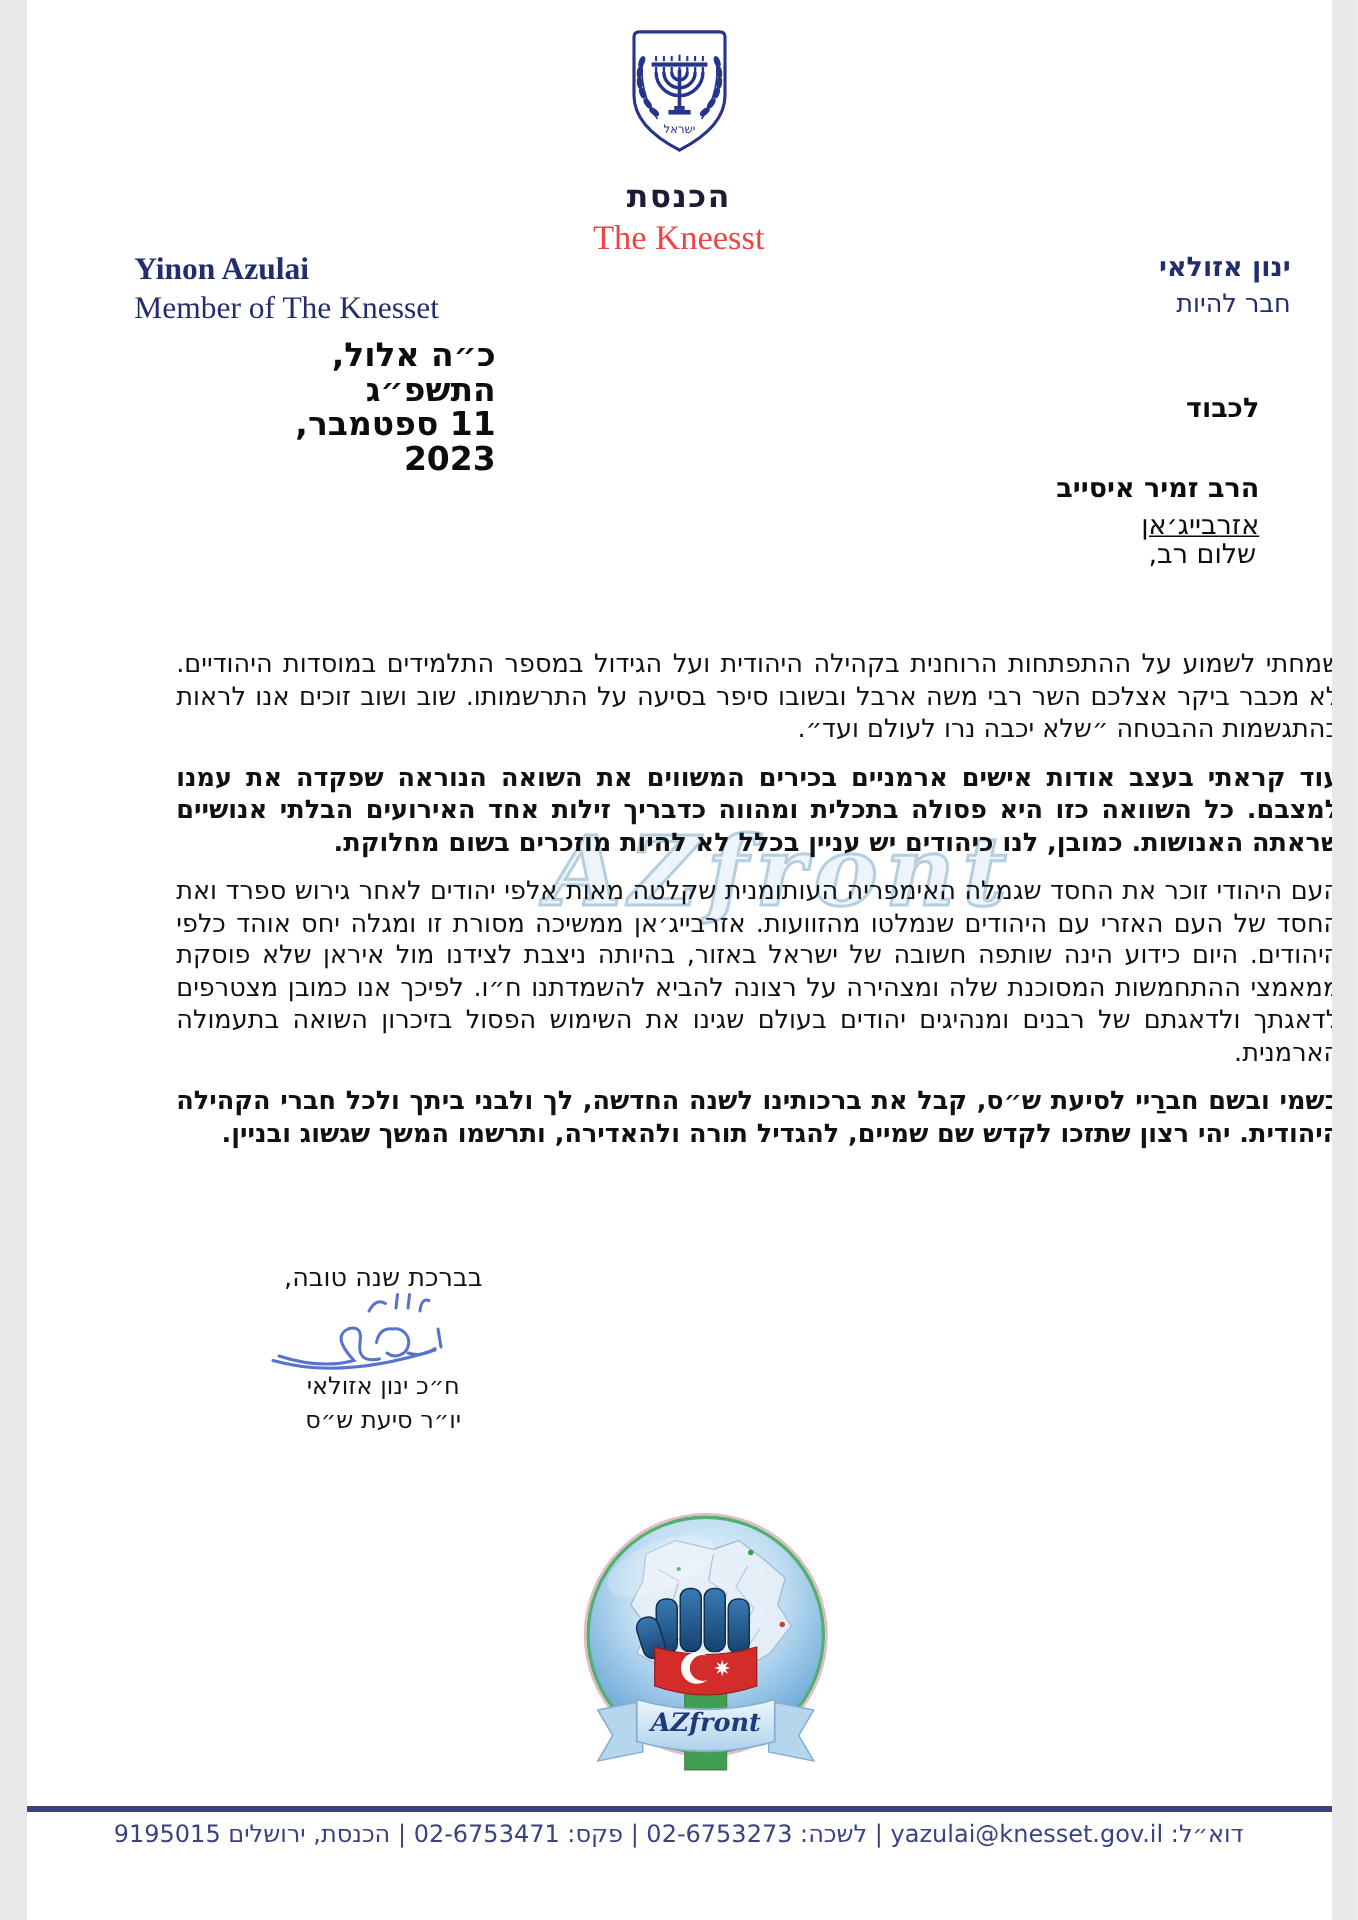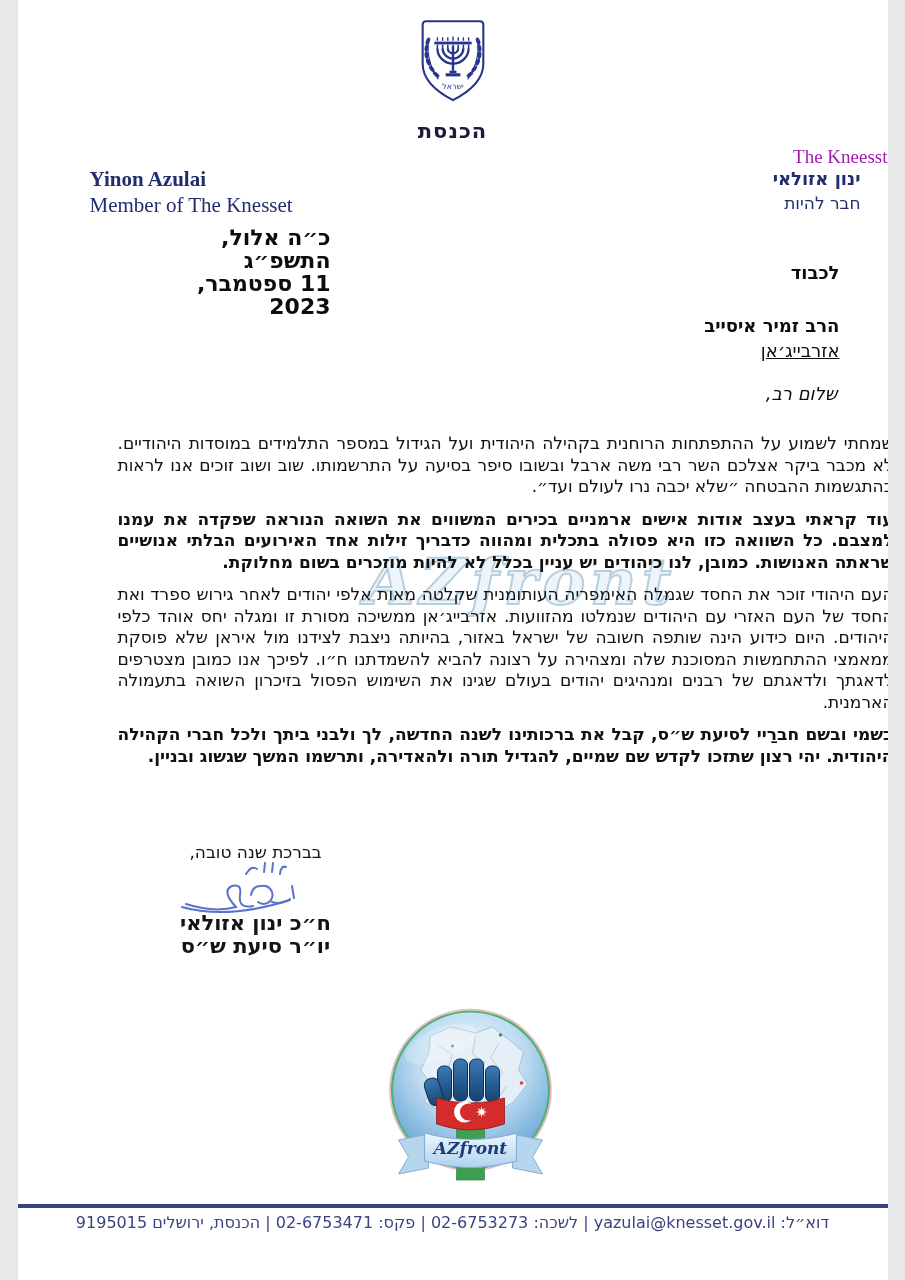--- a/index.html
+++ b/index.html
@@ -4,56 +4,56 @@
 <style>
   html,body{margin:0;padding:0;background:#e8e8e8;}
   .page{
     position:relative;width:870px;height:1280px;background:#ffffff;
     margin:0 auto;overflow:hidden;
     font-family:"DejaVu Sans",sans-serif;color:#141414;
   }
   
   .masthead{position:absolute;top:14px;left:0;right:0;text-align:center;}
   .org-he{font-size:21px;font-weight:bold;color:#1c1c3a;margin-top:5px;letter-spacing:1px;}
-  .org-en{font-size:19px;color:#a21caf;margin-top:3px;font-family:"Liberation Serif","DejaVu Serif",serif;text-align:right;}
+  .org-en{font-size:23px;color:#ef4444;margin-top:3px;font-family:"Liberation Serif","DejaVu Serif",serif;}
   
   .sender-en{position:absolute;left:72px;top:166px;color:#222d6e;
     font-family:"Liberation Serif","DejaVu Serif",serif;font-size:21px;line-height:26px;}
   .sender-en .nm{font-weight:bold;}
   .sender-he{position:absolute;right:27px;top:166px;color:#222d6e;text-align:right;
     font-size:18px;line-height:25px;direction:rtl;}
   .sender-he .nm{font-weight:bold;}
   .sender-he .tt{font-size:17px;}
   
   .dateline{position:absolute;left:128px;top:226px;width:185px;direction:rtl;text-align:right;
     font-weight:bold;font-size:22px;line-height:23px;color:#0d0d0d;}
   
   .recipient{position:absolute;right:48px;top:262px;direction:rtl;text-align:right;font-size:18px;color:#0d0d0d;}
   .recipient .salut{font-weight:bold;margin-bottom:30px;}
   .recipient .rname{font-weight:bold;line-height:25px;}
   .recipient .rloc{text-decoration:underline;line-height:25px;}
-  .greeting{position:absolute;right:50px;top:383px;direction:rtl;font-size:18px;color:#0d0d0d;font-style:italic;}
+  .greeting{position:absolute;right:50px;top:359px;direction:rtl;font-size:18px;color:#0d0d0d;}
   
   .watermark{
     position:absolute;left:288px;top:544px;width:430px;z-index:0;
     font-family:"DejaVu Serif","Liberation Serif",serif;font-style:italic;font-weight:bold;
     font-size:64px;letter-spacing:5px;text-align:center;
     color:rgba(228,240,248,0.65);
     -webkit-text-stroke:2px rgba(160,192,214,0.75);
     pointer-events:none;user-select:none;
   }
   
   .letter-body{position:absolute;left:100px;top:433px;width:776px;direction:rtl;z-index:1;}
   .letter-body p{margin:0 0 11px 0;font-size:17px;line-height:21.5px;text-align:justify;color:#111;}
   .letter-body p.bold{font-weight:bold;}
   
   .closing{position:absolute;left:138px;top:842px;width:200px;direction:rtl;text-align:center;z-index:1;}
   .closing .bless{font-size:17px;margin-bottom:2px;}
   .closing .sig{display:block;margin:-4px auto -6px auto;}
-  .closing .sname,.closing .stitle{font-weight:bold;font-size:21px;line-height:23px;}
+  .closing .sname,.closing .stitle{font-weight:normal;font-size:16px;line-height:23px;}
   
   .azlogo{position:absolute;left:362px;top:1006px;width:181px;height:186px;}
   
   .footer-rule{position:absolute;left:0;right:0;top:1204px;height:4px;background:#39437f;}
   .footer-contact{position:absolute;left:0;right:0;top:1213px;text-align:center;direction:rtl;
     color:#39437f;font-size:16px;font-family:"DejaVu Sans","Liberation Serif",sans-serif;}
 </style>
 </head>
 <body>
 

